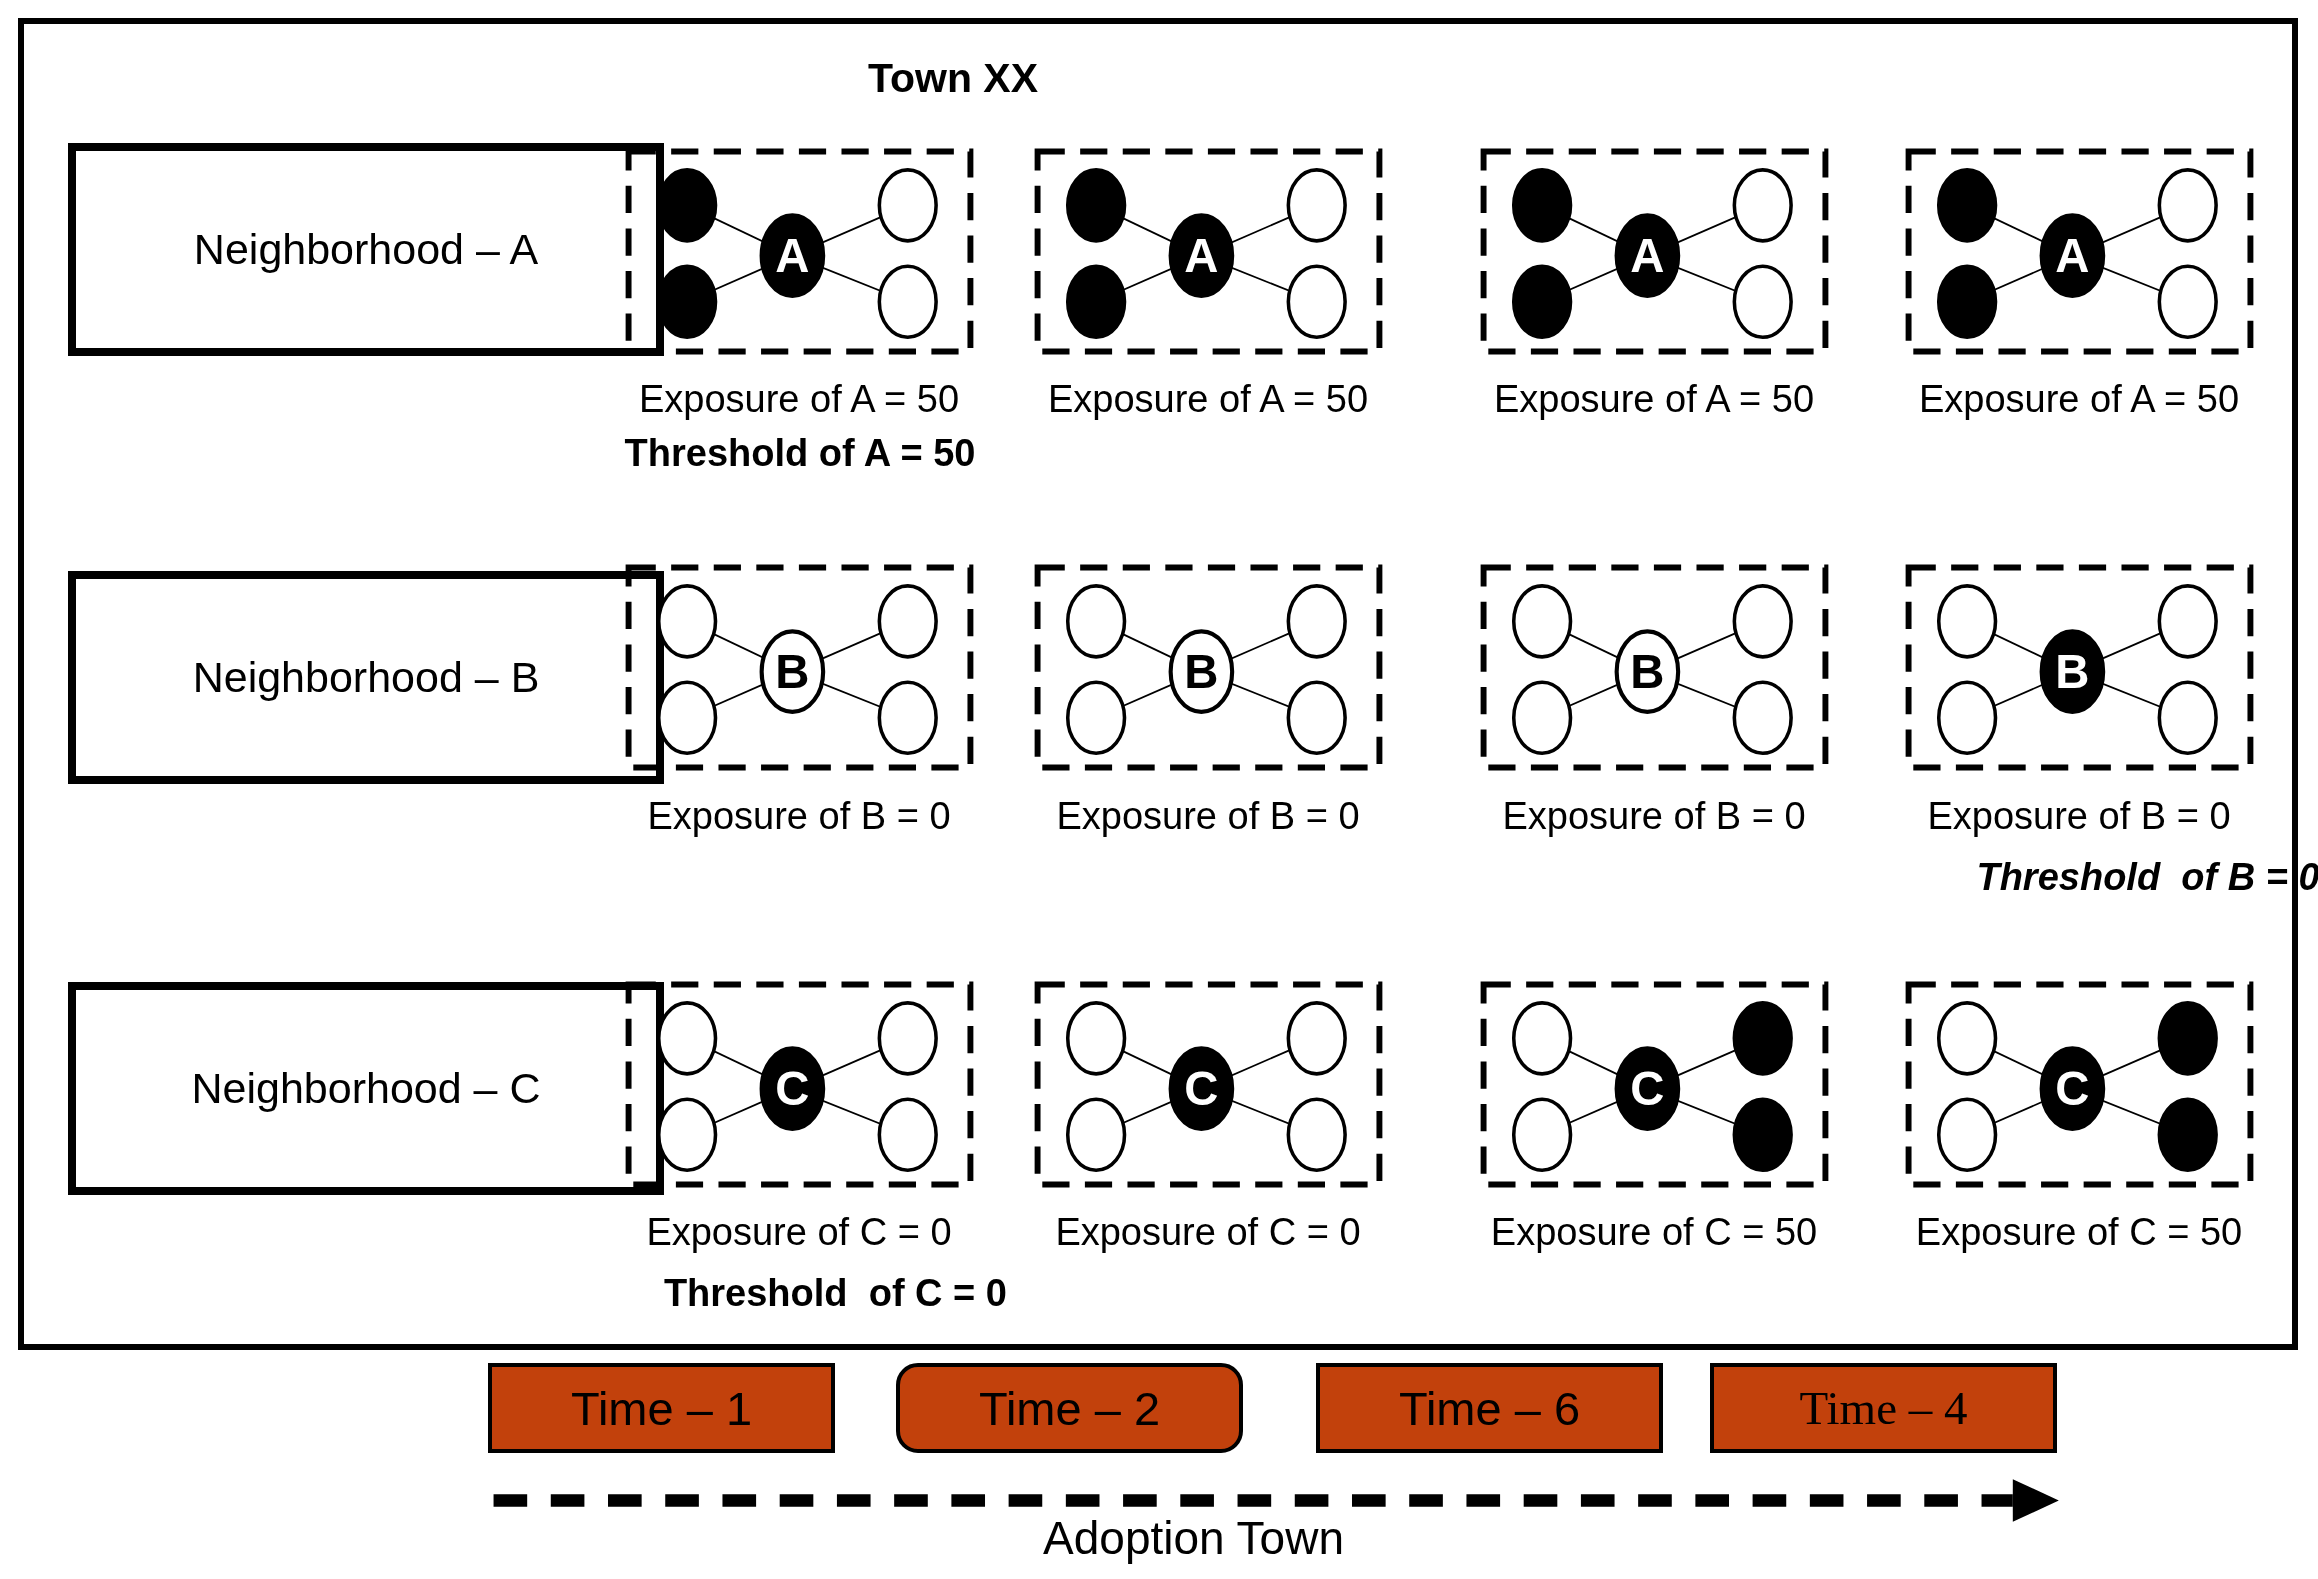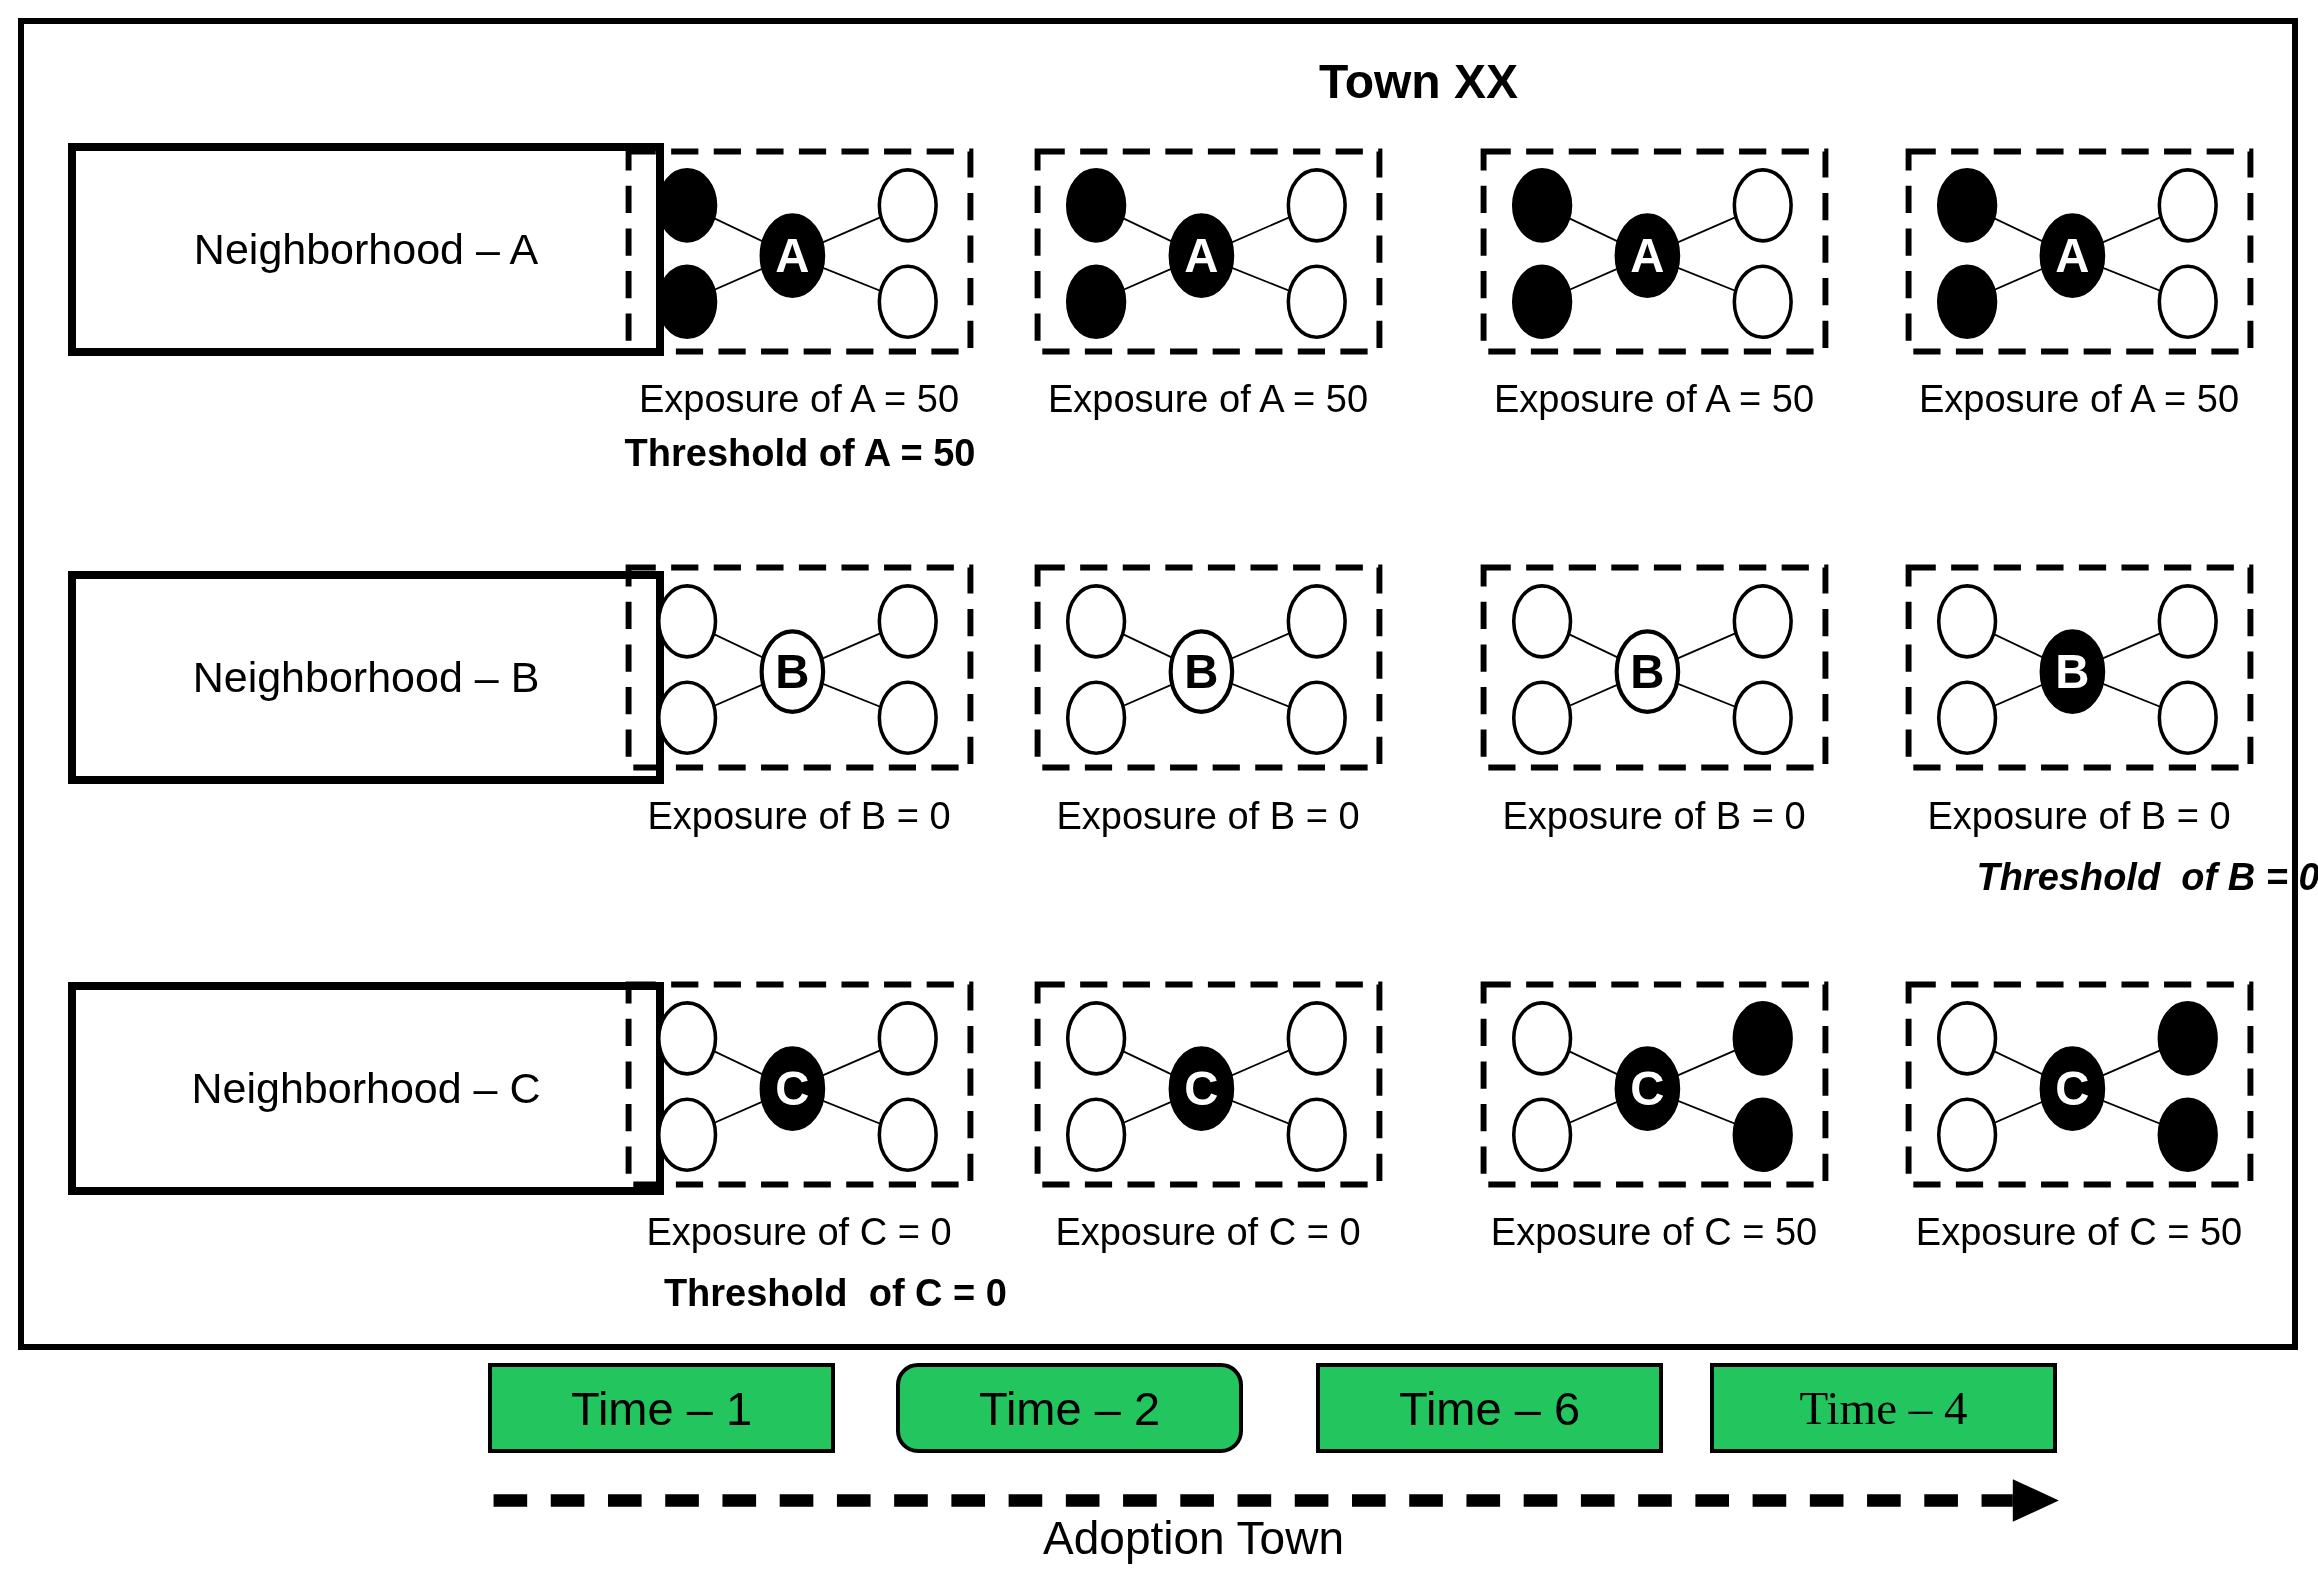--- a/index.html
+++ b/index.html
@@ -7,22 +7,22 @@
     width:2319px;height:1580px;position:relative;overflow:hidden;
     background:#ffffff;color:#000000;
     font-family:"Liberation Sans", sans-serif;
   }
   .abs{position:absolute;}
   .outer-border{
     left:17.7px;top:17.7px;width:2280px;height:1332px;
     border:6.5px solid #000;box-sizing:border-box;background:#fff;
   }
   .town-title{
-    left:868px;top:56px;width:650px;text-align:right;
-    font-size:48px;font-weight:bold;line-height:1.1;
+    left:868px;top:56px;width:650px;text-align:left;
+    font-size:41px;font-weight:bold;line-height:1.1;
   }
   .nbox{
     left:68px;width:596px;height:213px;
     border:8.3px solid #000;box-sizing:border-box;background:#fff;
     display:flex;align-items:center;justify-content:center;
     font-size:43px;white-space:pre;
   }
   .cell{position:absolute;width:349px;height:207px;}
   .cell svg{display:block;}
   .cell text{
@@ -32,21 +32,21 @@
   .exposure{
     position:absolute;width:384px;text-align:center;
     font-size:38px;line-height:1.15;white-space:pre;
   }
   .threshold{
     position:absolute;width:414px;text-align:center;
     font-size:38px;font-weight:bold;line-height:1.15;white-space:pre;
   }
   .time-box{
     position:absolute;top:1363px;width:347px;height:90px;
-    border:4.7px solid #000;box-sizing:border-box;background:#22c55e;
+    border:4.7px solid #000;box-sizing:border-box;background:#c2410c;
     display:flex;align-items:center;justify-content:center;
     font-size:47px;white-space:pre;
   }
   .adoption-label{
     left:898px;top:1513px;width:591px;text-align:center;
     font-size:46px;line-height:1.1;
   }
 </style>
 </head>
 <body>

